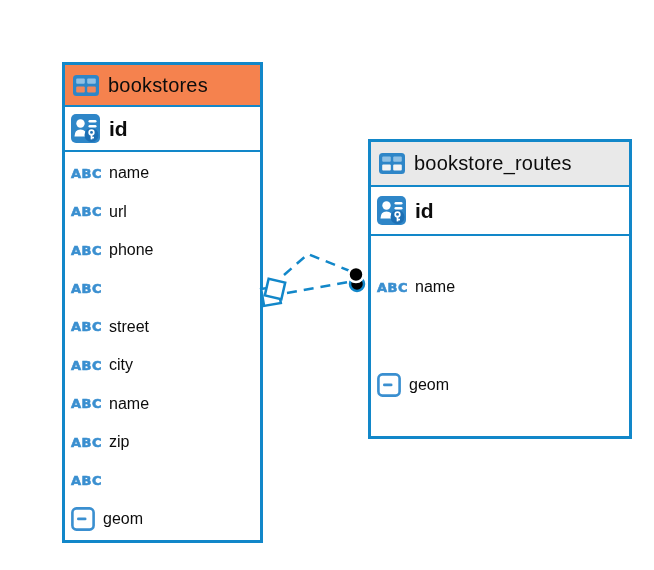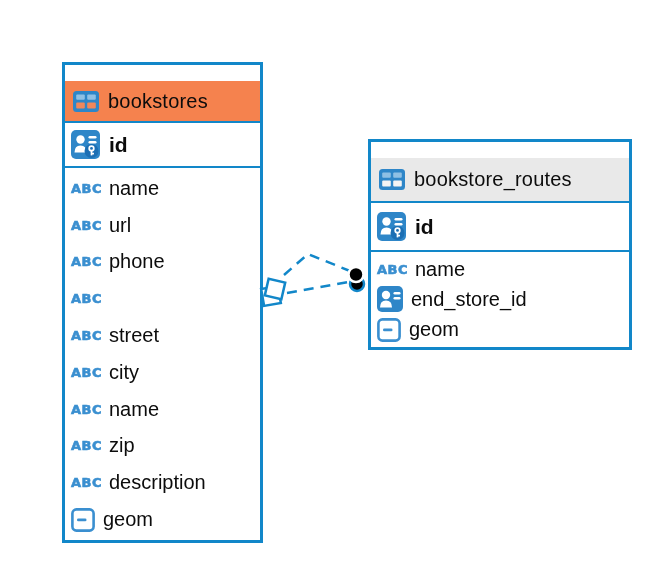--- a/index.html
+++ b/index.html
@@ -30,21 +30,20 @@
   }
   .erd-table .thead{
     display:flex;
     align-items:center;
     gap:9px;
     padding:0 8px;
     border-bottom:2px solid var(--accent);
     font-size:20px;
     font-weight:400;
     letter-spacing:.2px;
-    margin-top:16px;
   }
   .thead.orange{background:var(--orange);}
   .thead.gray{background:var(--gray-header);}
 
   .id-row{
     display:flex;
     align-items:center;
     gap:9px;
     padding:16px 6px;
     border-bottom:2px solid var(--accent);
@@ -54,41 +53,41 @@
 
   .tbody{flex:1;display:flex;flex-direction:column;padding:2px 0;}
   .t-row{
     flex:1;
     display:flex;
     align-items:center;
     gap:8px;
     padding:0 6px;
     background:#ffffff;
   }
-  .col-label{font-size:20px;white-space:nowrap;}
+  .col-label{font-size:16px;white-space:nowrap;}
 
   .icon-box{flex:0 0 auto;display:flex;align-items:center;justify-content:center;}
   .abc-icon{
     flex:0 0 auto;
     font-family:"DejaVu Sans",sans-serif;
     font-weight:700;
     font-size:13px;
     letter-spacing:.5px;
     color:#3A8FD0;
     width:30px;
     text-align:center;
     -webkit-text-stroke:.6px #3A8FD0;
   }
 
   
   #tbl-bookstores{left:62px;top:62px;width:201px;height:481px;}
   #tbl-bookstores .thead{height:42px;}
   #tbl-bookstores .id-row{height:45px;}
 
-  #tbl-routes{left:368px;top:139px;width:264px;height:211px;}
+  #tbl-routes{left:368px;top:139px;width:264px;height:300px;}
   #tbl-routes .thead{height:45px;}
   #tbl-routes .id-row{height:49px;}
 
   .links-overlay{
     position:absolute;inset:0;
     width:654px;height:570px;
     pointer-events:none;
   }
 </style>
 </head>
@@ -185,21 +184,20 @@
       <div class="t-row">
         <span class="abc-icon">ABC</span>
         <span class="col-label">name</span>
       </div>
       <div class="t-row">
         <span class="abc-icon">ABC</span>
         <span class="col-label">zip</span>
       </div>
       <div class="t-row">
         <span class="abc-icon">ABC</span>
-        <span class="col-label">description</span>
       </div>
       <div class="t-row">
         <span class="icon-box">
           <svg width="24" height="24">
               <use href="#def-geom-icon"></use>
             </svg>
         </span>
         <span class="col-label">geom</span>
       </div>
     </div>
@@ -222,28 +220,20 @@
       </span>
       <span class="col-label">id</span>
     </div>
     <div class="tbody">
       <div class="t-row">
         <span class="abc-icon">ABC</span>
         <span class="col-label">name</span>
       </div>
       <div class="t-row">
         <span class="icon-box">
-          <svg width="26" height="26">
-              <use href="#def-fk-icon"></use>
-            </svg>
-        </span>
-        <span class="col-label">end_store_id</span>
-      </div>
-      <div class="t-row">
-        <span class="icon-box">
           <svg width="24" height="24">
               <use href="#def-geom-icon"></use>
             </svg>
         </span>
         <span class="col-label">geom</span>
       </div>
     </div>
   </div>
 
   <svg class="links-overlay" viewBox="0 0 654 570">

